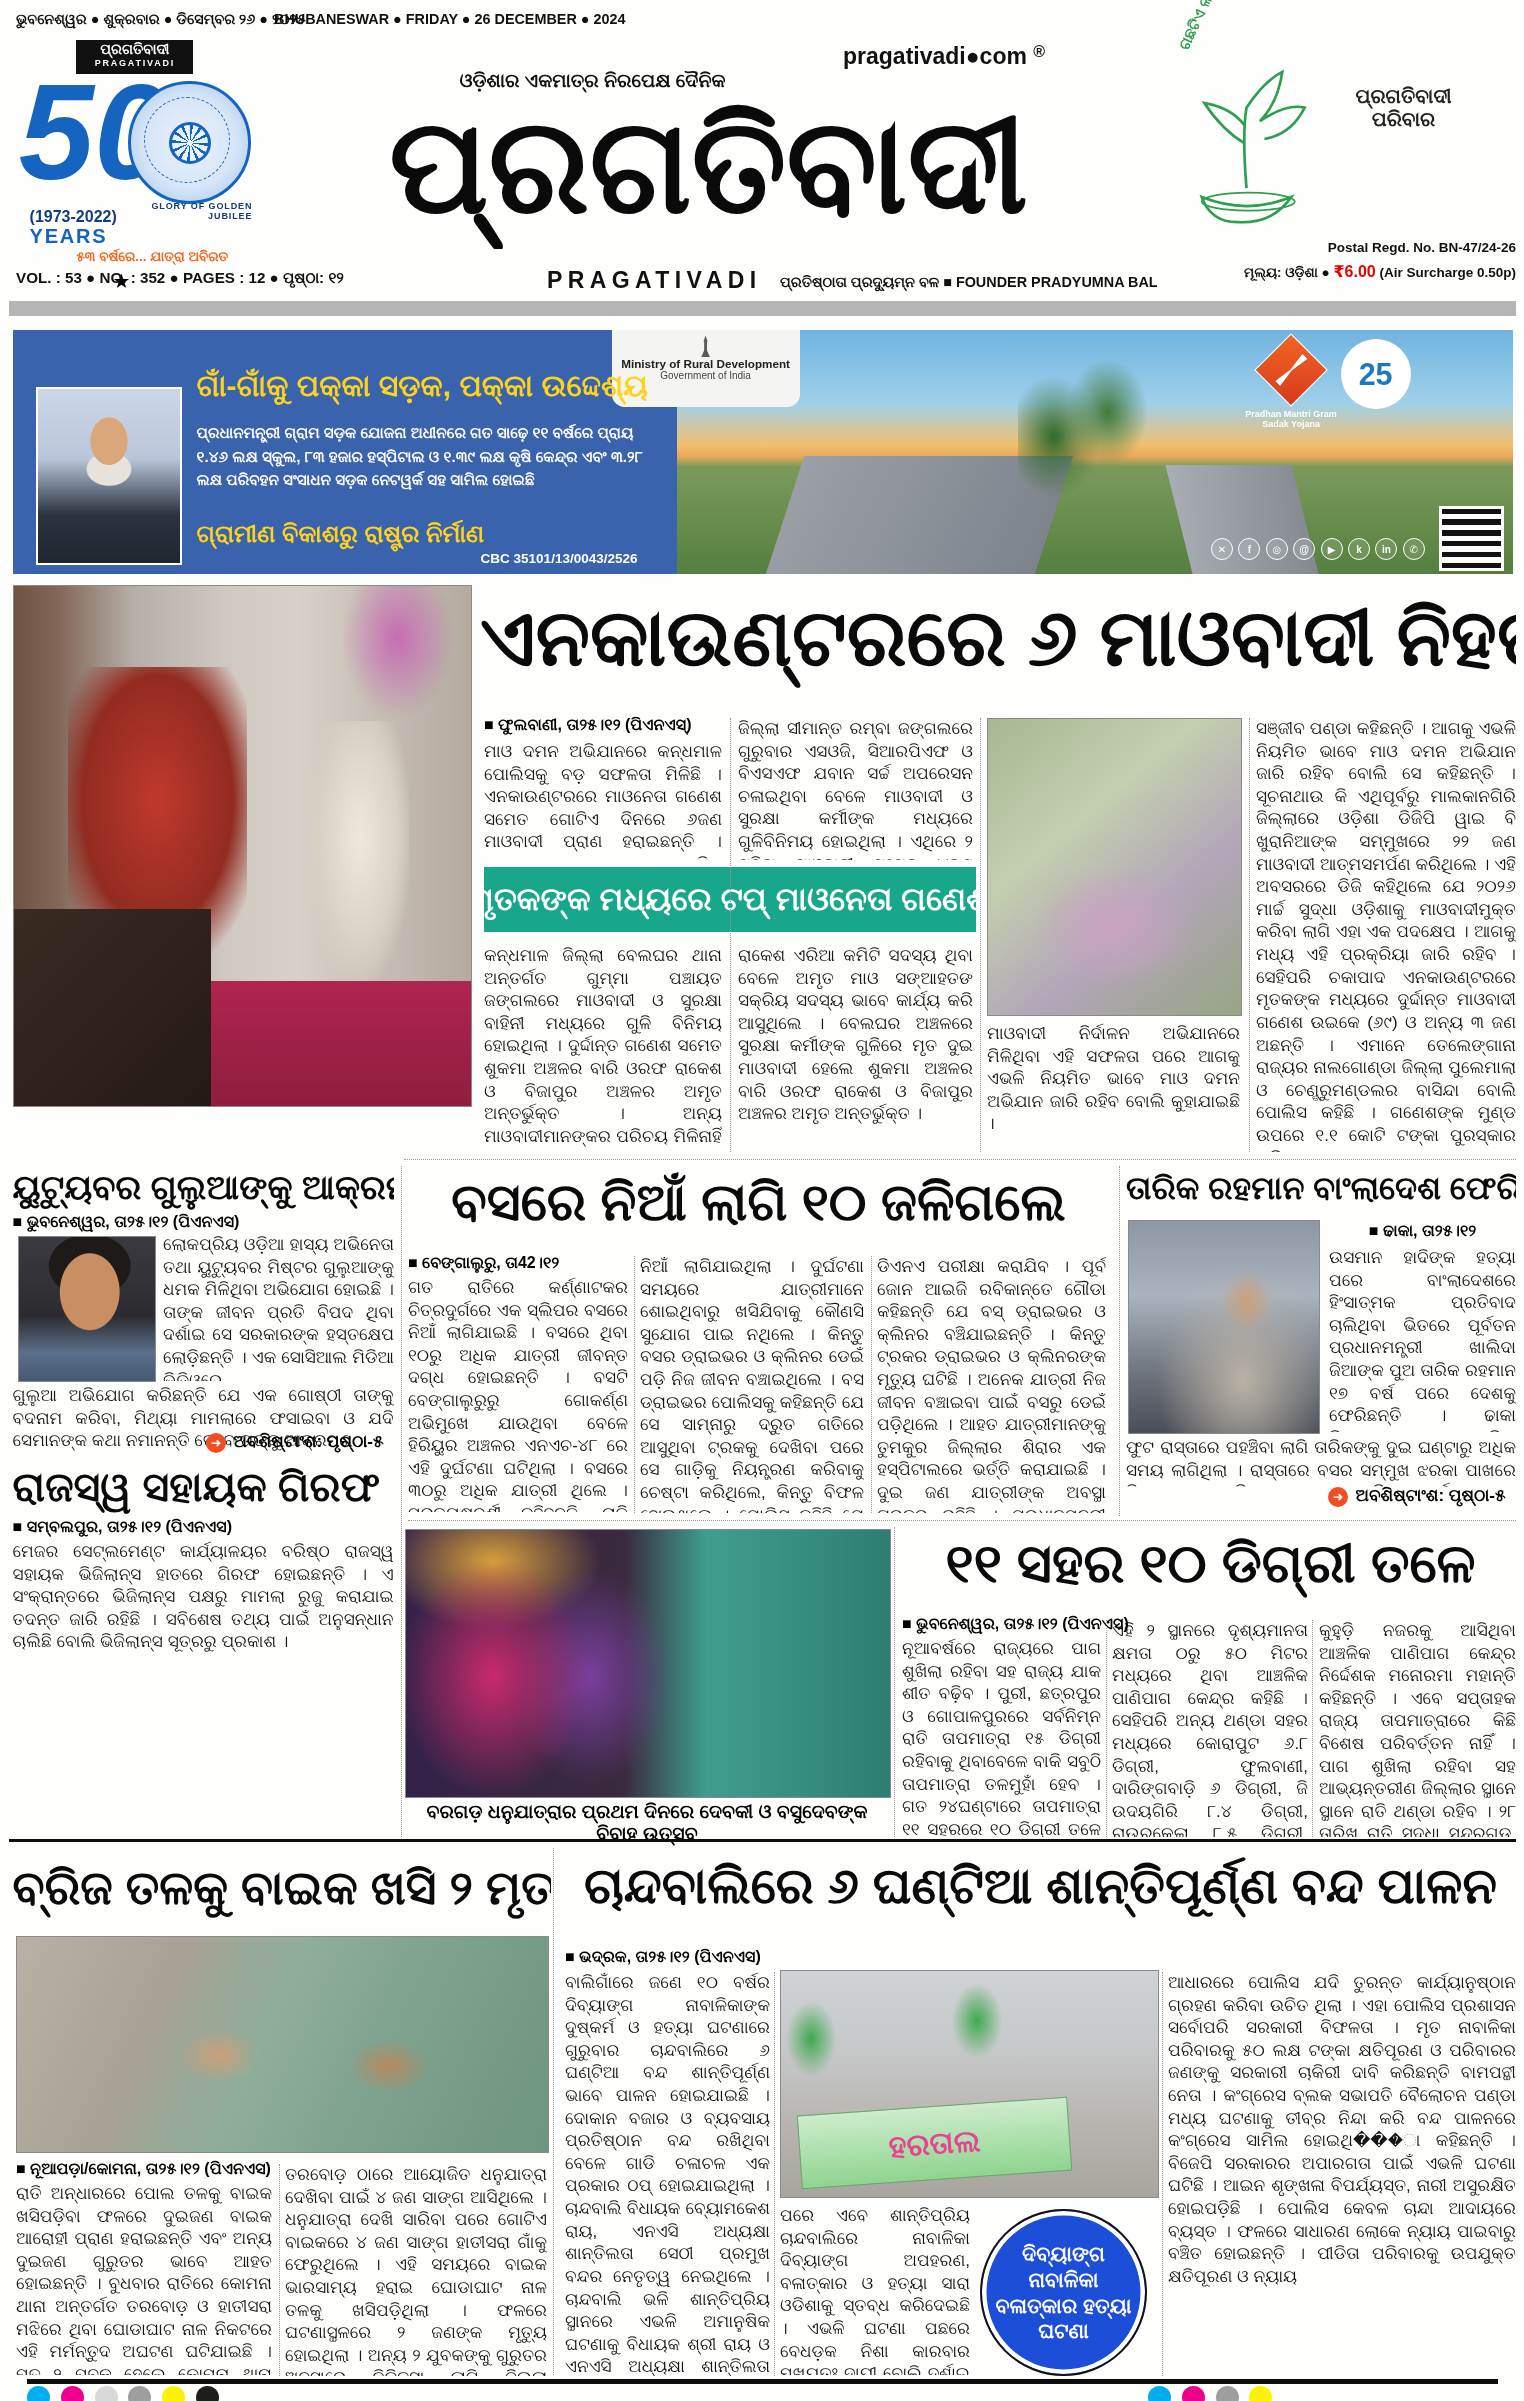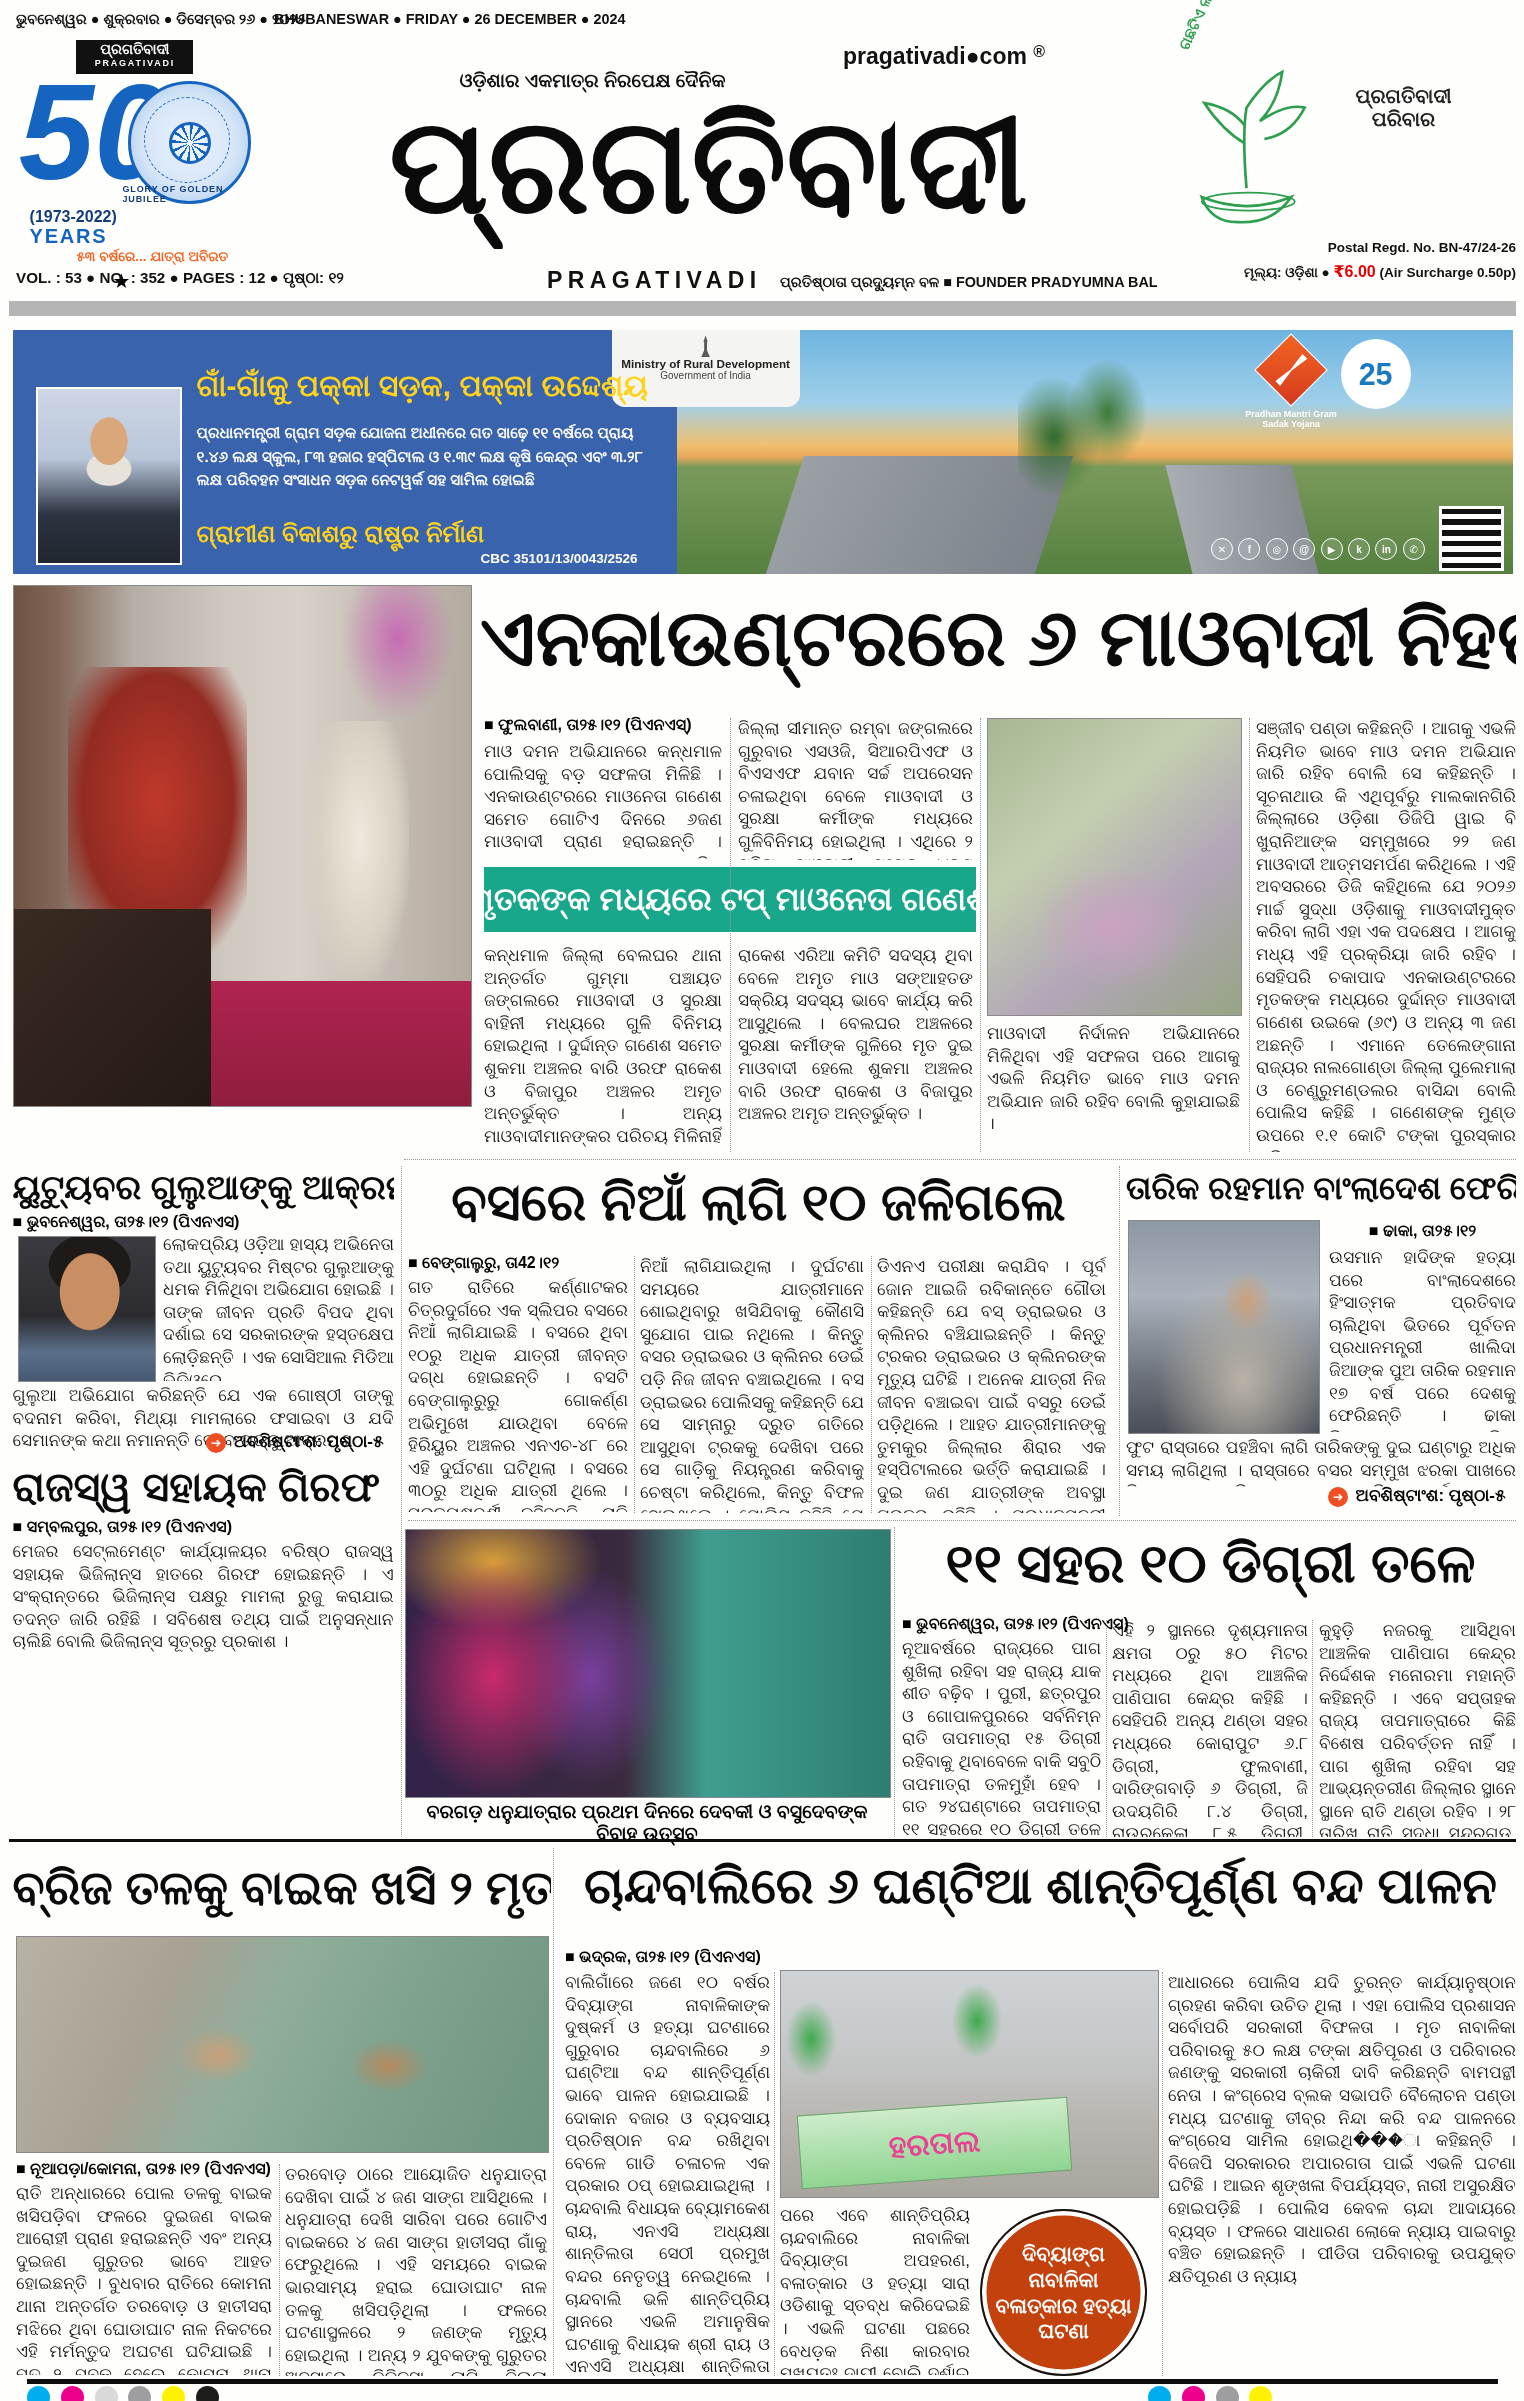--- a/index.html
+++ b/index.html
@@ -17,21 +17,21 @@
   .greenbox{background:#18a78b;color:#fff;display:flex;align-items:center;justify-content:center;
             font-weight:800;font-size:32px;white-space:nowrap;overflow:hidden;}
   .ph{border:0.9px solid #8a8a8a;overflow:hidden;}
   .shape{position:absolute;}
   .pageref{font-weight:bold;font-size:17px;color:#000;}
   .refarrow{display:inline-block;width:20px;height:20px;border-radius:50%;background:#f04e23;color:#fff;
             text-align:center;line-height:20px;font-size:12.6px;font-weight:bold;vertical-align:middle;margin-right:3.6px;}
   .regdot{width:23px;height:23px;border-radius:50%;display:inline-block;margin-right:10.8px;}
   .soc{width:20px;height:20px;border-radius:50%;border:1.8px solid #fff;color:#fff;font-size:10px;font-weight:bold;
        display:inline-flex;align-items:center;justify-content:center;margin-left:5.4px;background:rgba(255,255,255,.12);}
-  .badge{border-radius:50%;background:#c2410c;color:#fff;display:flex;flex-direction:column;align-items:center;
+  .badge{border-radius:50%;background:#1d4ed8;color:#fff;display:flex;flex-direction:column;align-items:center;
          justify-content:center;font-weight:bold;font-size:20.6px;line-height:1.25;box-shadow:inset 0 0 0 4.5px #fff;border:2.7px solid #141414;text-align:center;}
   
   .ph-church{background:
     radial-gradient(81px 117px at 84% 10%,#c76cb4 0%,rgba(199,108,180,0) 70%),
     linear-gradient(90deg,#6e5242 0%,#84685a 10%,#b5aea6 26%,#cfc8bf 46%,#d8d1c8 62%,#c4bcb2 82%,#b3aba0 100%);}
   .ph-maoist{background:
     radial-gradient(108px 81px at 50% 70%,#caa2c2 0%,rgba(202,162,194,0) 75%),
     linear-gradient(140deg,#a9b694 0%,#c3cfae 35%,#b2a6b8 65%,#97a584 100%);}
   .ph-youtuber{background:
     radial-gradient(49px 63px at 52% 38%,#c98f62 0%,#c98f62 60%,rgba(0,0,0,0) 62%),
@@ -75,21 +75,21 @@
       <div style="font-size:14.4px;font-weight:bold;line-height:18px;">ପ୍ରଗତିବାଦୀ</div>
       <div style="font-size:9px;font-weight:bold;letter-spacing:1.8px;">PRAGATIVADI</div>
     </div>
     <div class="abs" style="left:-3.6px;top:27px;font-size:135px;font-weight:800;color:#1565c0;font-style:italic;line-height:1;">50</div>
     <div class="abs" style="left:7.2px;top:170px;font-size:16px;font-weight:bold;color:#123c7a;">(1973-2022)</div>
     <div class="abs" style="left:7.2px;top:187px;font-size:20px;font-weight:800;color:#1565c0;letter-spacing:1.8px;">YEARS</div>
     <div class="abs" style="left:106px;top:43px;width:117px;height:117px;border-radius:50%;background:radial-gradient(circle at 50% 50%,#eaf2fb 0%,#d6e6f8 55%,#9fc2e8 100%);border:3.6px solid #1565c0;">
       <div class="abs" style="left:12.6px;top:12.6px;width:84px;height:84px;border-radius:50%;border:1.8px dashed #1565c0;"></div>
       <div class="abs" style="left:38px;top:38px;width:36px;height:36px;border-radius:50%;border:3.6px solid #1565c0;background:repeating-conic-gradient(#1565c0 0 10deg,#eaf2fb 10deg 30deg);"></div>
     </div>
-    <div class="abs" style="left:100px;top:146px;width:130px;font-size:9px;font-weight:bold;color:#123c7a;text-align:left;letter-spacing:0.9px;">GLORY OF GOLDEN JUBILEE</div>
+    <div class="abs" style="left:100px;top:163px;width:130px;font-size:9px;font-weight:bold;color:#123c7a;text-align:right;letter-spacing:0.9px;">GLORY OF GOLDEN JUBILEE</div>
     <div class="abs" style="left:54px;top:211px;width:161px;font-size:13.5px;font-weight:bold;color:#f26522;">୫୩ ବର୍ଷରେ... ଯାତ୍ରା ଅବିରତ</div>
     <div class="abs" style="left:90px;top:231px;font-size:20px;color:#000;">★</div>
   </div>
 
   <div class="abs" style="left:386px;top:70px;width:413px;text-align:center;font-size:19px;font-weight:bold;">ଓଡ଼ିଶାର ଏକମାତ୍ର ନିରପେକ୍ଷ ଦୈନିକ</div>
   <div class="abs" style="left:843px;top:43px;font-size:23px;font-weight:800;">
     <span>pragativadi●com</span>
     <span style="font-size:16px;vertical-align:top;">®</span>
   </div>
   <div class="abs hl" style="left:354px;top:83px;width:709px;text-align:center;font-size:133px;line-height:1.25;">ପ୍ରଗତିବାଦୀ</div>

